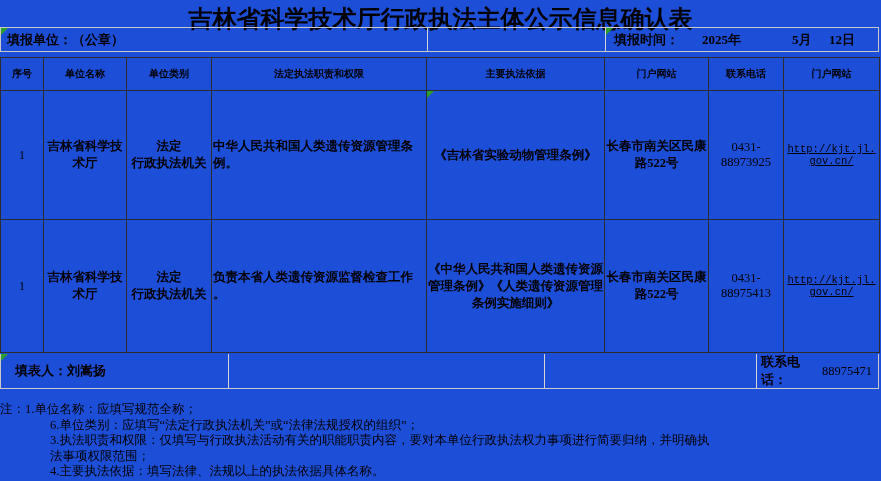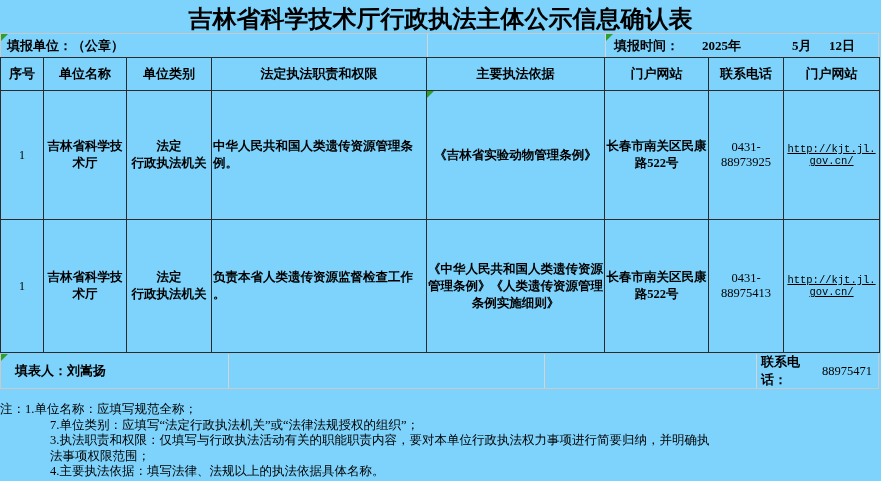--- a/index.html
+++ b/index.html
@@ -1,36 +1,36 @@
 <!DOCTYPE html>
 <html><head>
 <meta charset="utf-8">
 <style>
   html,body{margin:0;padding:0;background:#fff;}
-  .page{position:relative;width:881px;height:481px;background:#7dd3fc;color:#000;
+  .page{position:relative;width:881px;height:481px;background:#1d4ed8;color:#000;
         font-family:"Liberation Serif","DejaVu Serif",serif;overflow:hidden;}
 
   .title{position:absolute;top:3px;left:0;width:100%;text-align:center;
          font-size:24px;font-weight:bold;white-space:nowrap;}
 
   
-  .info-row{position:absolute;top:33px;left:0;width:877px;height:23px;
+  .info-row{position:absolute;top:27px;left:0;width:877px;height:23px;
             border:1px solid #c9c9c9;display:flex;font-size:13px;font-weight:bold;}
   .info-c1{width:426px;line-height:23px;padding-left:6px;box-sizing:border-box;position:relative;}
   .info-c2{width:178px;border-left:1px solid #d4d4d4;box-sizing:border-box;}
   .info-c3{flex:1;border-left:1px solid #d4d4d4;position:relative;box-sizing:border-box;}
   .info-c3 span{position:absolute;top:0;line-height:23px;}
   .t-label{left:8px;} .t-year{left:96px;} .t-month{left:186px;} .t-day{left:223px;}
 
   
   table.main{position:absolute;top:57px;left:0;width:879px;border-collapse:collapse;
              table-layout:fixed;font-size:12.5px;}
   table.main td,table.main th{border:1px solid #2b2b2b;vertical-align:middle;
              padding:0 1px;overflow:hidden;}
-  table.main th{font-size:13px;font-weight:bold;text-align:center;}
+  table.main th{font-size:10px;font-weight:bold;text-align:center;}
   .c-center{text-align:center;font-weight:bold;}
   .c-no{text-align:center;font-weight:normal;font-size:12px;}
   .c-duty{text-align:left;font-weight:bold;line-break:anywhere;padding:0 2px;}
   .c-basis{text-align:center;font-weight:bold;line-break:anywhere;position:relative;}
   .c-pre{white-space:pre-line;}
   .c-phone{text-align:center;font-weight:normal;font-size:12.5px;}
   .c-web{text-align:center;font-weight:normal;padding:0;
          font-family:"Liberation Mono","DejaVu Sans Mono",monospace;font-size:10.5px;
          word-break:break-all;}
   .c-web a{color:#000;text-decoration:underline;}
@@ -141,18 +141,18 @@
     <div class="foot-c2"></div>
     <div class="foot-c3"></div>
     <div class="foot-c4">
       <span>联系电话：</span>
       <span class="phone-num">88975471</span>
     </div>
   </div>
 
   <div class="notes">
     <div>注：1.单位名称：应填写规范全称；</div>
-    <div class="n-indent">7.单位类别：应填写“法定行政执法机关”或“法律法规授权的组织”；</div>
+    <div class="n-indent">6.单位类别：应填写“法定行政执法机关”或“法律法规授权的组织”；</div>
     <div class="n-indent">3.执法职责和权限：仅填写与行政执法活动有关的职能职责内容，要对本单位行政执法权力事项进行简要归纳，并明确执法事项权限范围；</div>
     <div class="n-indent">4.主要执法依据：填写法律、法规以上的执法依据具体名称。</div>
   </div>
 
 </div>
 
 </body></html>

